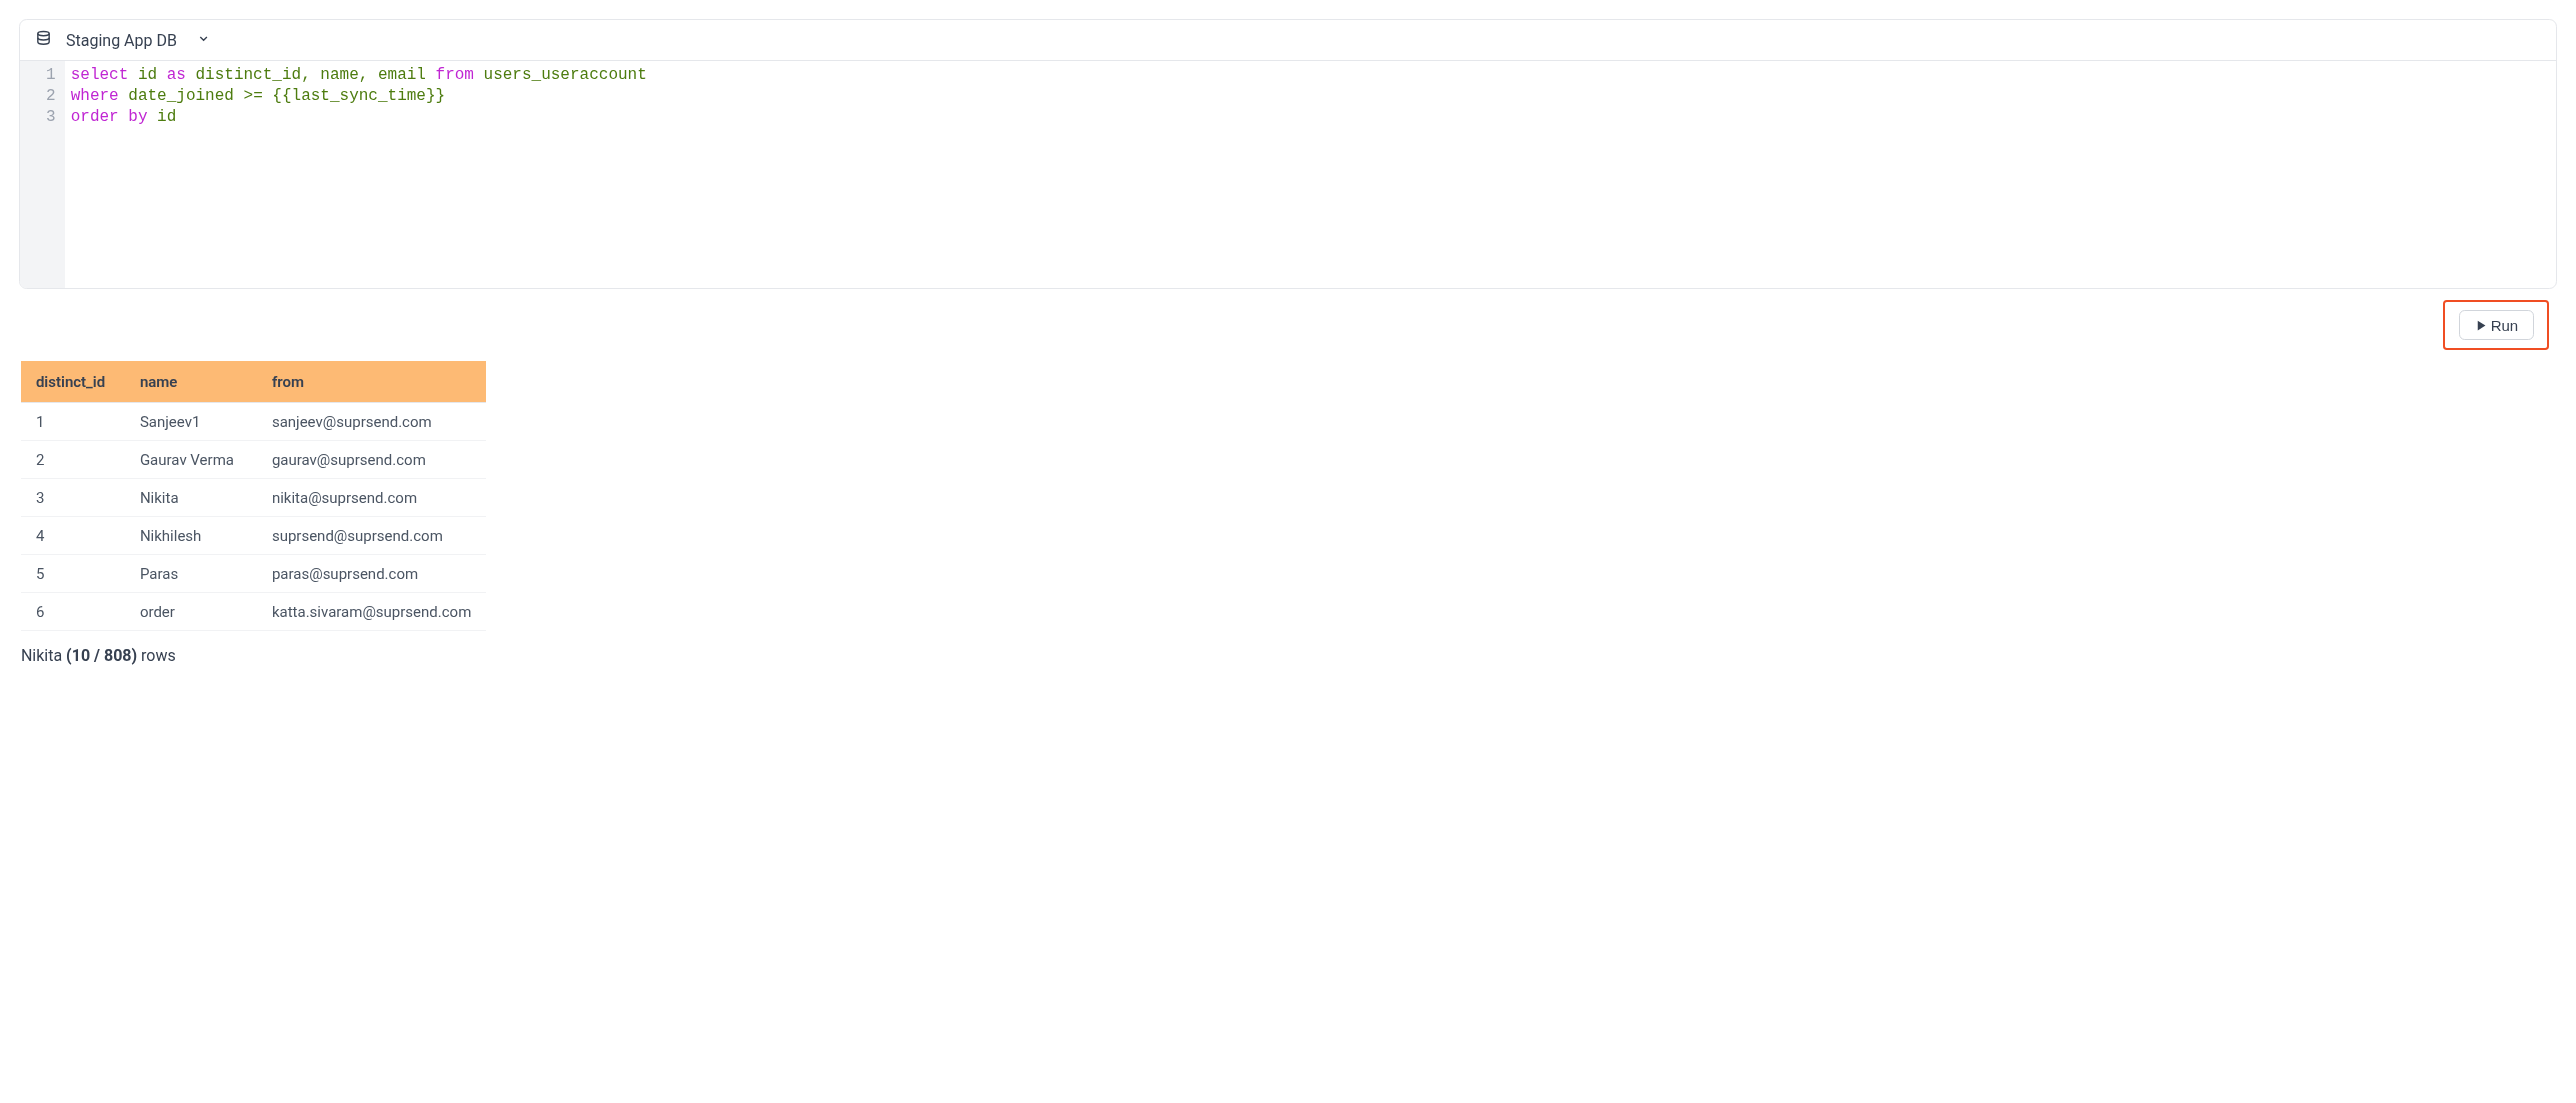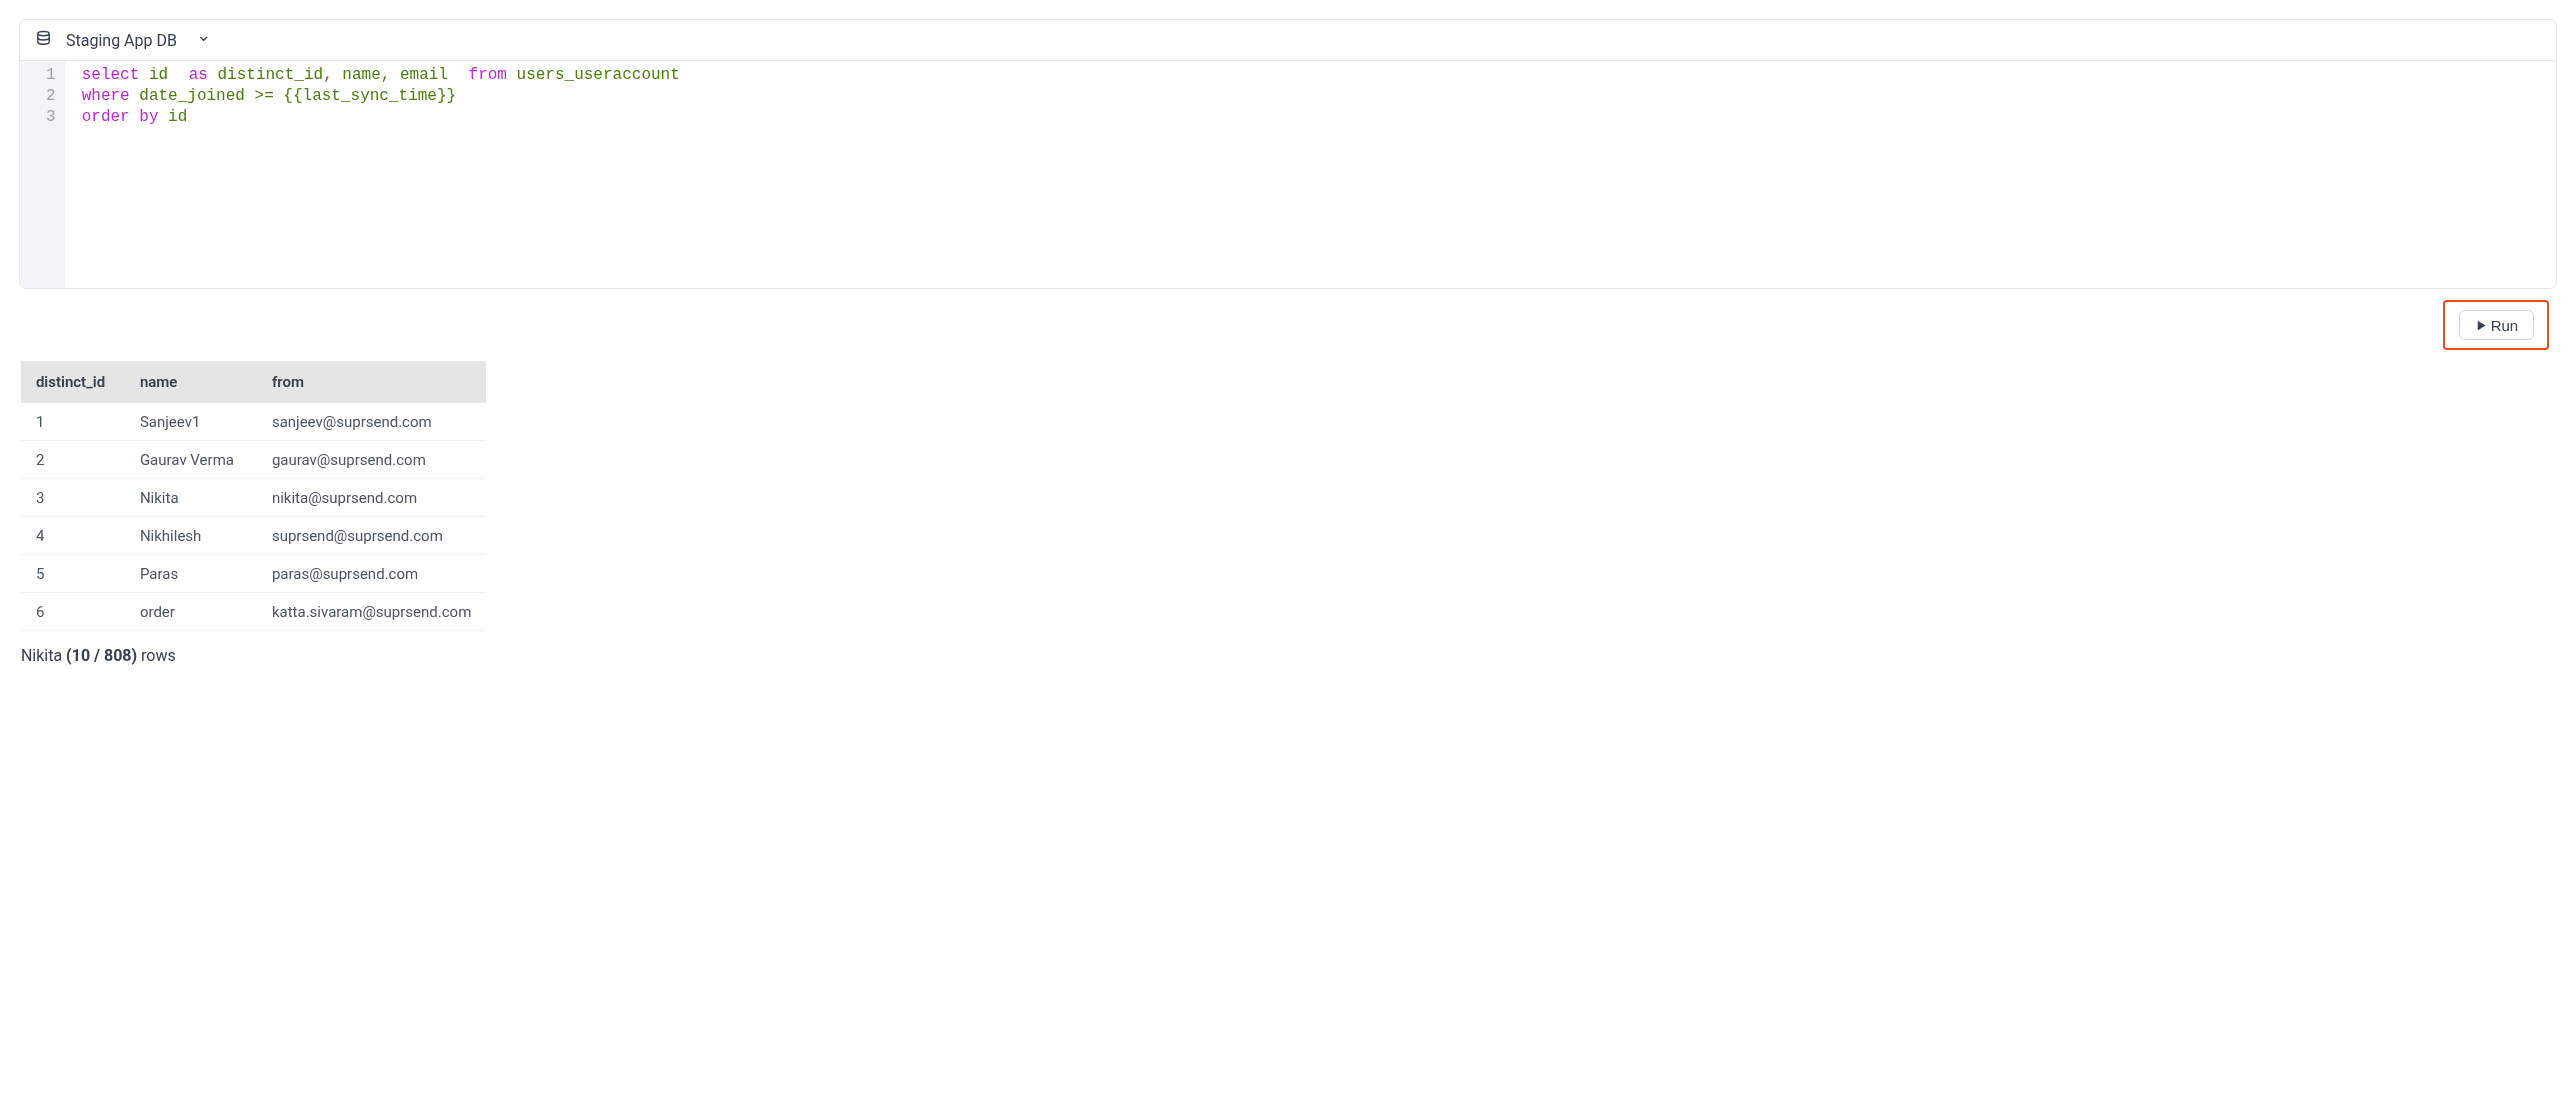--- a/index.html
+++ b/index.html
@@ -39,21 +39,21 @@
     text-align: right;
     padding: 3.8px 9.5px 3.8px 17px;
     user-select: none;
     min-width: 45px;
   }
   .code {
     padding: 3.8px 5.7px;
     white-space: pre;
     flex: 1;
   }
-  .kw { color: #c026d3; margin-left: 11px; }
+  .kw { color: #c026d3; }
   .txt { color: #4d7c0f; }
 
   .runbar {
     display: flex;
     justify-content: flex-end;
     padding: 11.4px 7.6px 3.8px 7.6px;
   }
   .run-highlight {
     border: 2.8px solid #f04e23;
     border-radius: 3.8px;
@@ -74,21 +74,21 @@
   .run-btn svg { display:block; }
 
   .results { padding: 3.8px 0 0 0; }
   table.results-table {
     border-collapse: collapse;
     font-size: 15px;
     color: #4b5563;
     margin: 3.8px 0 0 1.9px;
   }
   table.results-table thead th {
-    background: #e5e5e5;
+    background: #fdba74;
     font-weight: 600;
     text-align: left;
     padding: 11.4px 15px;
     color: #374151;
     border-bottom: 0.9px solid #e5e7eb;
   }
   table.results-table tbody td {
     padding: 9.5px 15px;
     border-bottom: 0.9px solid #f1f2f4;
   }

